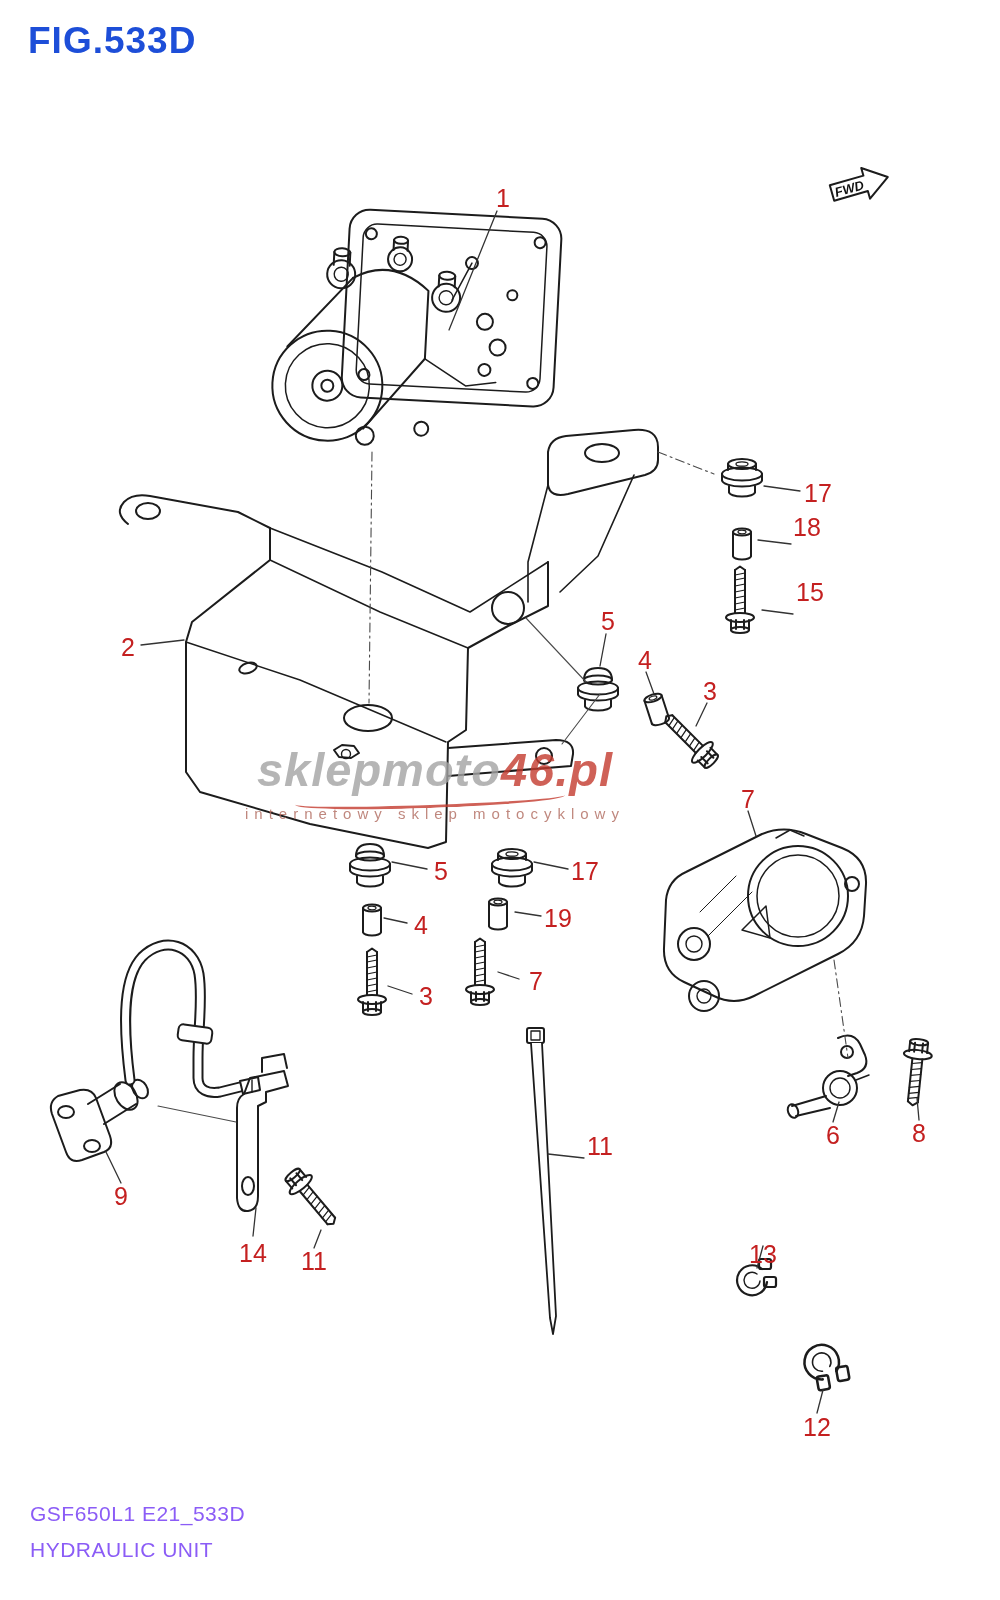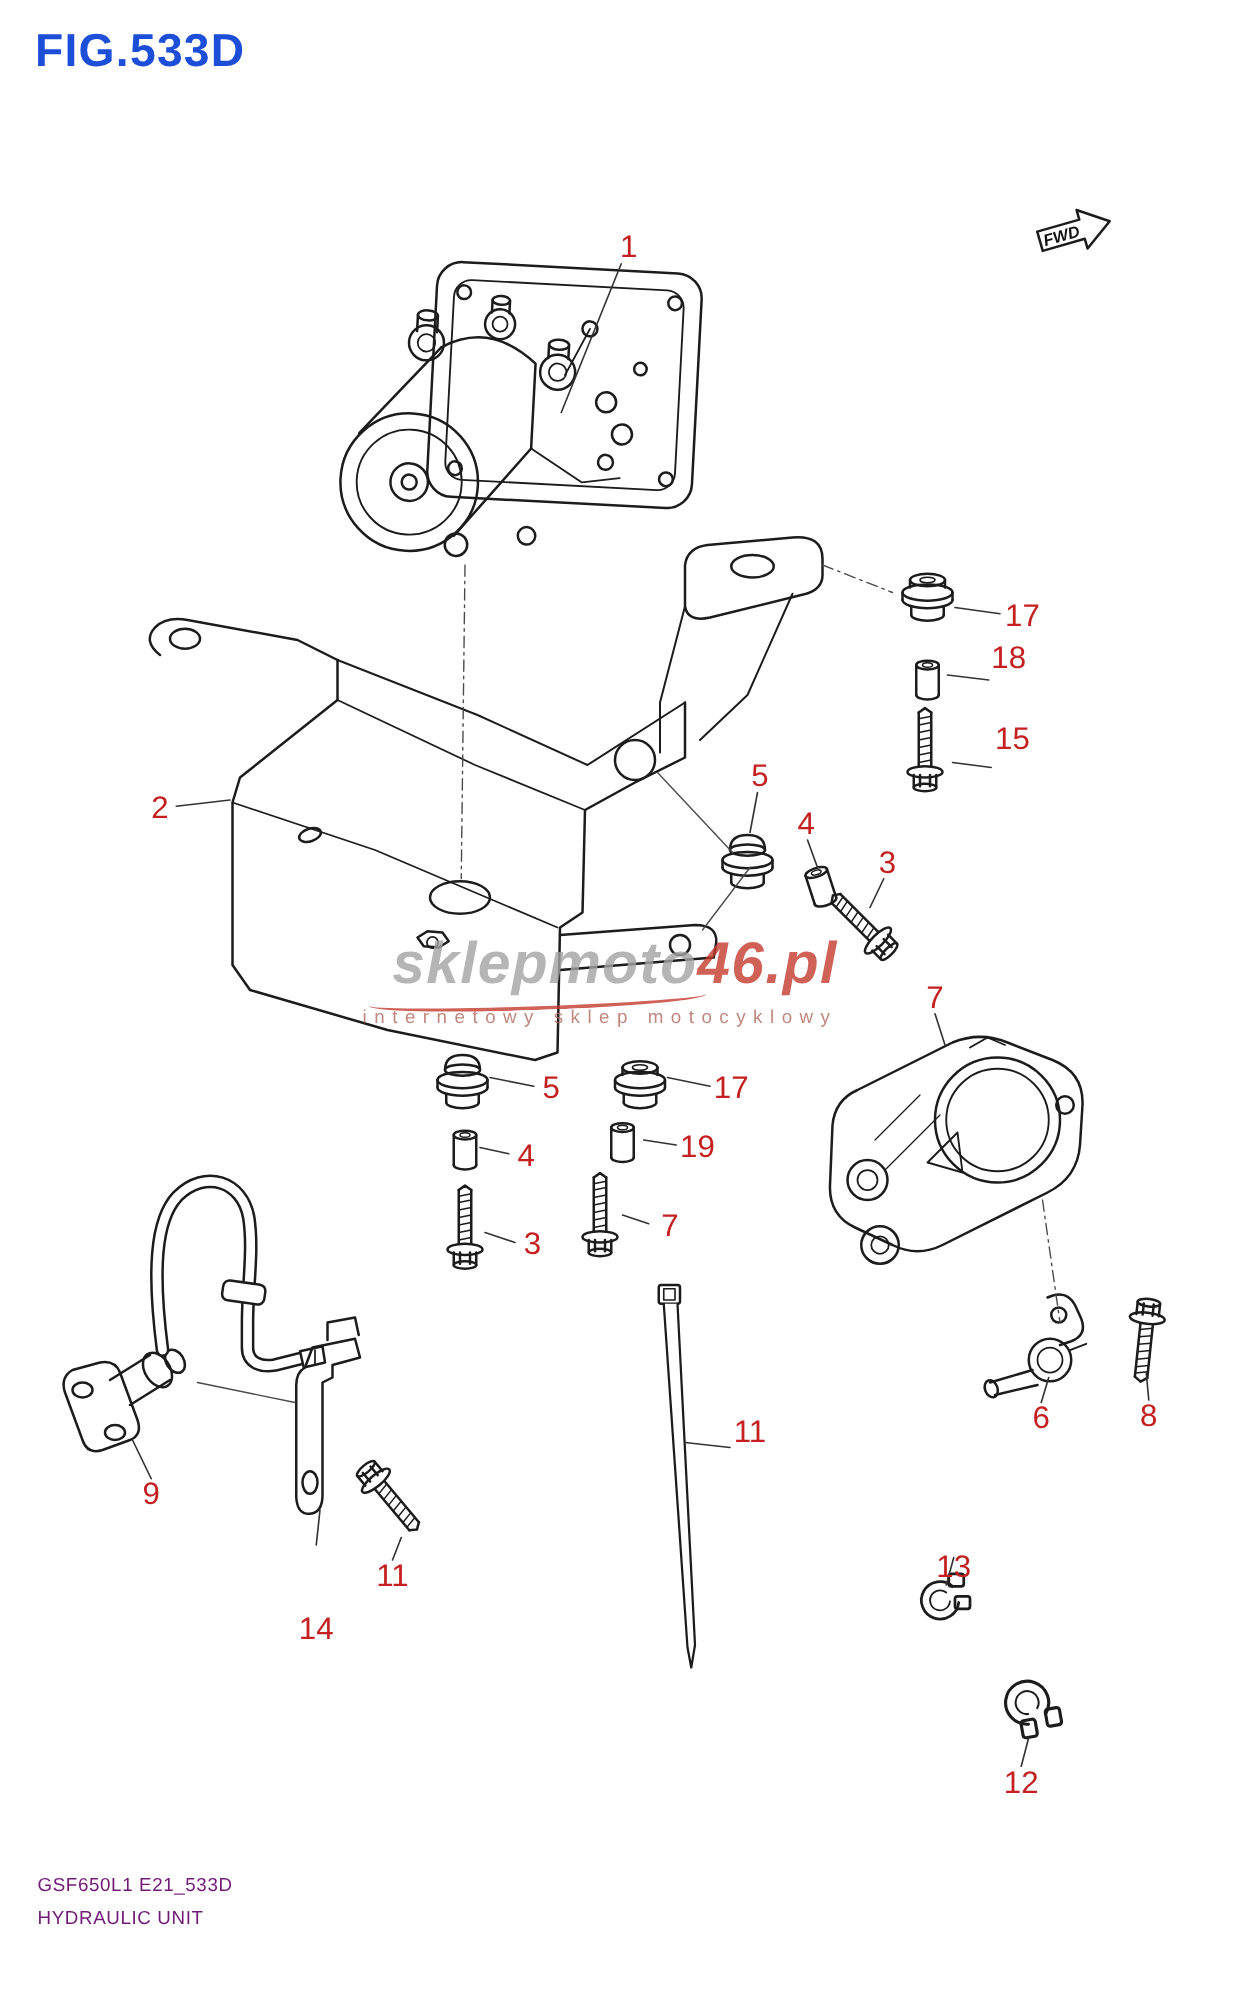--- a/index.html
+++ b/index.html
@@ -15,39 +15,39 @@
     position:absolute; left:28px; top:20px;
     font-size:37px; font-weight:bold; letter-spacing:1px; color:#1d4ed8;
   }
   svg.canvas { position:absolute; left:0; top:0; }
   .callout {
     position:absolute; transform:translate(-50%,-50%);
     color:#c42020; font-size:25px; font-weight:500; line-height:1;
   }
   .watermark {
     position:absolute; left:200px; top:742px; width:470px;
-    text-align:right; opacity:.8; pointer-events:none;
+    text-align:center; opacity:.8; pointer-events:none;
   }
   .wm-main {
     font-size:47px; font-style:italic; font-weight:bold;
     letter-spacing:1px; color:#a3a3a3; white-space:nowrap;
   }
   .wm-main .accent { color:#c43a2e; }
   .wm-swoosh {
     position:absolute; left:95px; top:50px; width:270px; height:16px;
     border-bottom:3px solid #c43a2e; border-radius:50%;
     transform:rotate(-2deg);
   }
   .wm-sub {
     margin-top:8px; font-size:15px; letter-spacing:6px;
     color:#b06a5e; white-space:nowrap;
   }
   .footer {
     position:absolute; left:30px; top:1496px;
-    color:#701a75; font-size:15px; line-height:1.7; letter-spacing:.5px;
+    color:#8b5cf6; font-size:21px; line-height:1.7; letter-spacing:.5px;
   }
 </style>
 </head>
 <body>
 
 <div class="page">
 
   <div class="fig-title">FIG.533D</div>
 
   <svg class="canvas" width="1000" height="1600" viewBox="0 0 1000 1600" stroke-linecap="round" stroke-linejoin="round">
@@ -300,21 +300,21 @@
   <div class="callout" style="left:441px;top:871px">5</div>
   <div class="callout" style="left:585px;top:871px">17</div>
   <div class="callout" style="left:421px;top:925px">4</div>
   <div class="callout" style="left:558px;top:918px">19</div>
   <div class="callout" style="left:426px;top:996px">3</div>
   <div class="callout" style="left:536px;top:981px">7</div>
   <div class="callout" style="left:600px;top:1146px">11</div>
   <div class="callout" style="left:833px;top:1135px">6</div>
   <div class="callout" style="left:919px;top:1133px">8</div>
   <div class="callout" style="left:121px;top:1196px">9</div>
-  <div class="callout" style="left:253px;top:1304px">14</div>
+  <div class="callout" style="left:253px;top:1253px">14</div>
   <div class="callout" style="left:314px;top:1261px">11</div>
   <div class="callout" style="left:763px;top:1254px">13</div>
   <div class="callout" style="left:817px;top:1427px">12</div>
 
   <div class="footer">
     <div>GSF650L1 E21_533D</div>
     <div>HYDRAULIC UNIT</div>
   </div>
 
 </div>

